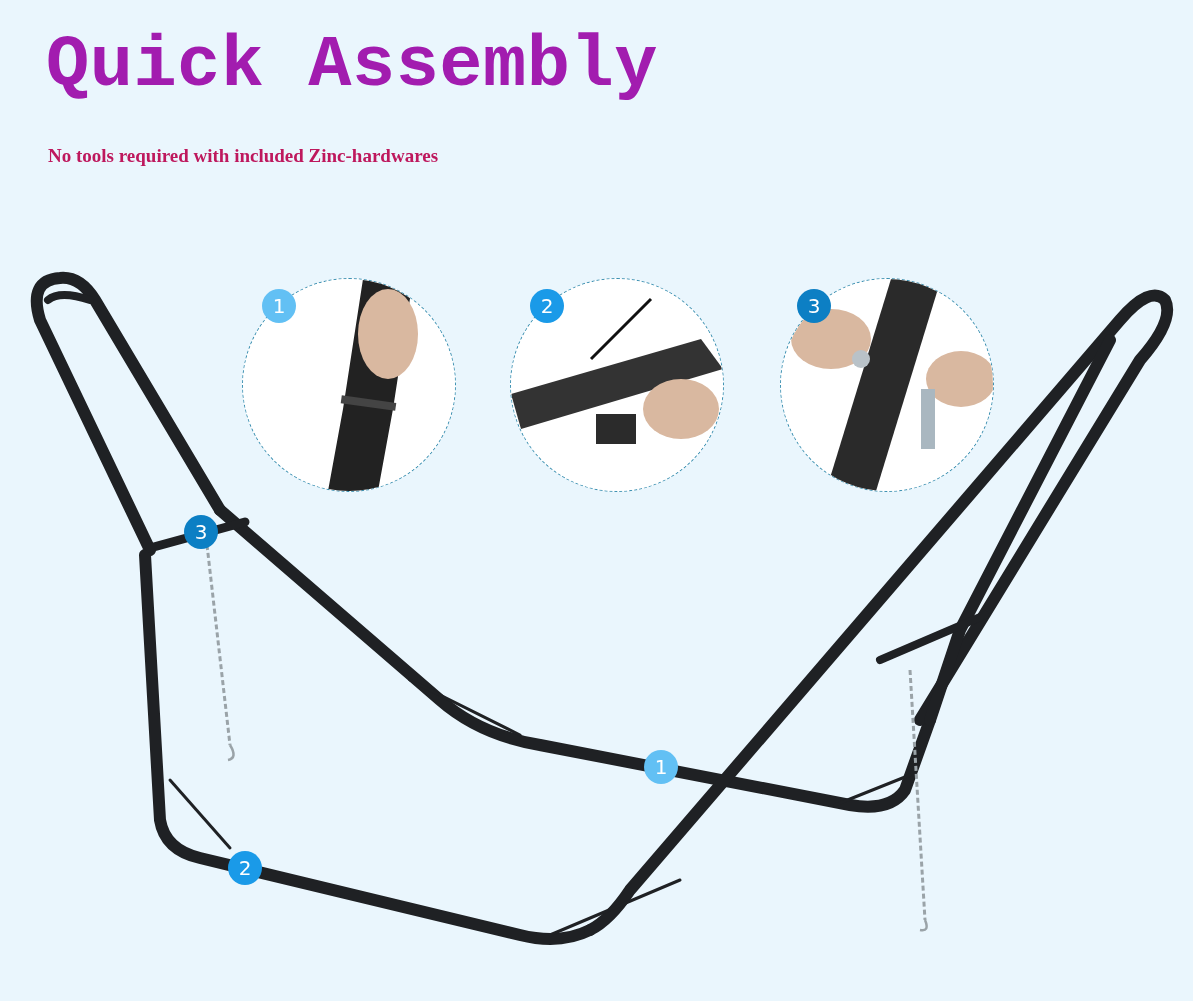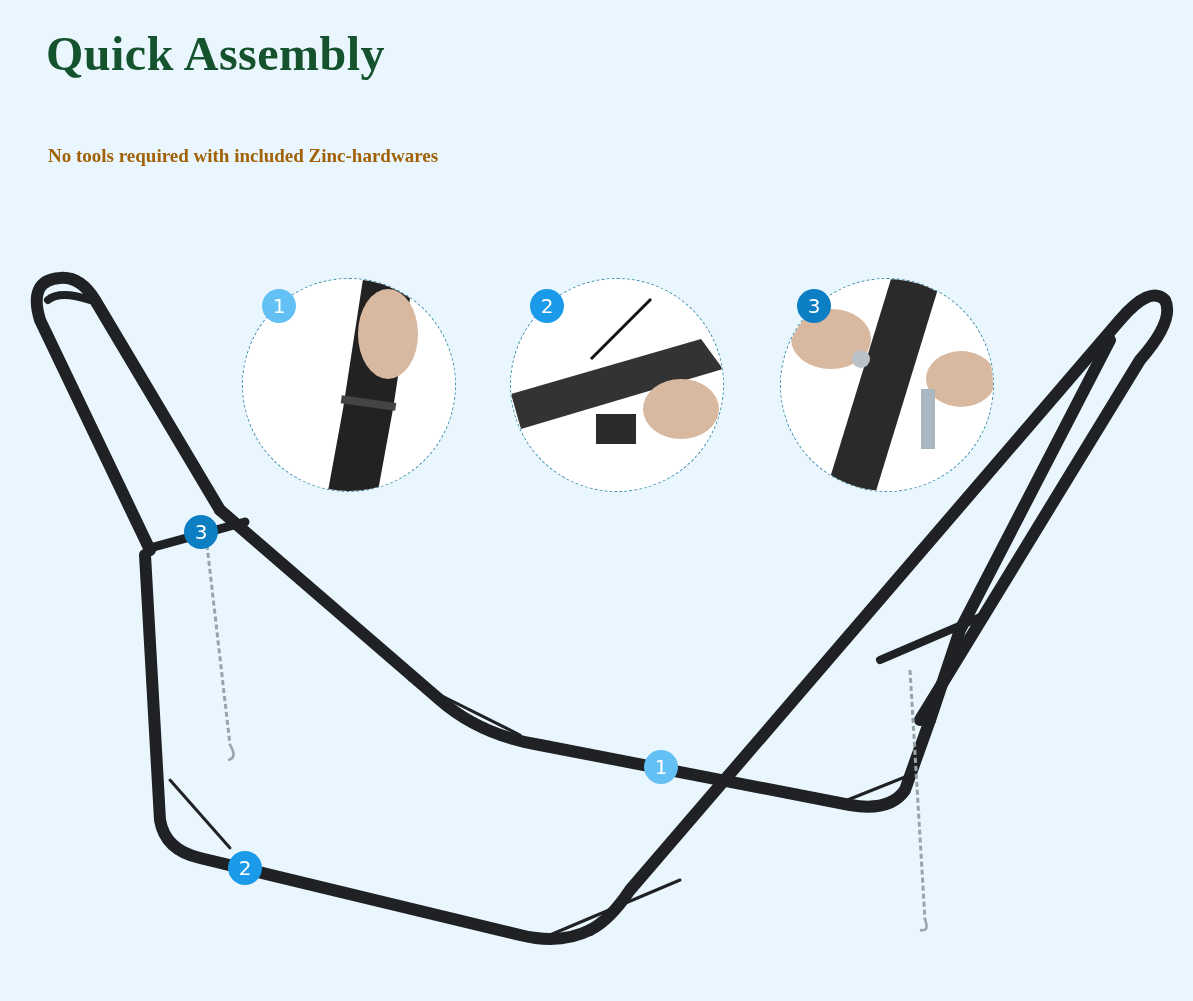--- a/index.html
+++ b/index.html
@@ -4,28 +4,28 @@
 <style>
   html, body { margin: 0; padding: 0; }
   body {
     width: 1193px; height: 1001px; overflow: hidden;
     background: #eaf6fd;
     position: relative;
     font-family: "DejaVu Serif", serif;
   }
   .title {
     position: absolute; left: 46px; top: 30px;
-    font-family: Liberation Serif, serif;
-    font-size: 48px; font-weight: bold; letter-spacing: 0.5px;
-    color: #14532d; line-height: 1;
+    font-family: Liberation Mono, monospace;
+    font-size: 72px; font-weight: bold; letter-spacing: 0.5px;
+    color: #a21caf; line-height: 1;
   }
   .subtitle {
     position: absolute; left: 48px; top: 145px;
     font-family: "Liberation Serif", serif;
-    font-size: 19px; color: #a16207; font-weight: bold;
+    font-size: 19px; color: #be185d; font-weight: bold;
   }
   .circle {
     position: absolute; width: 212px; height: 212px; border-radius: 50%;
     border: 1.5px dashed #3a8fb0; background: #ffffff; overflow: hidden;
   }
   .badge {
     position: absolute; width: 34px; height: 34px; border-radius: 50%;
     color: #fff; font-family: "DejaVu Sans", sans-serif; font-size: 20px;
     display: flex; align-items: center; justify-content: center; z-index: 5;
   }

